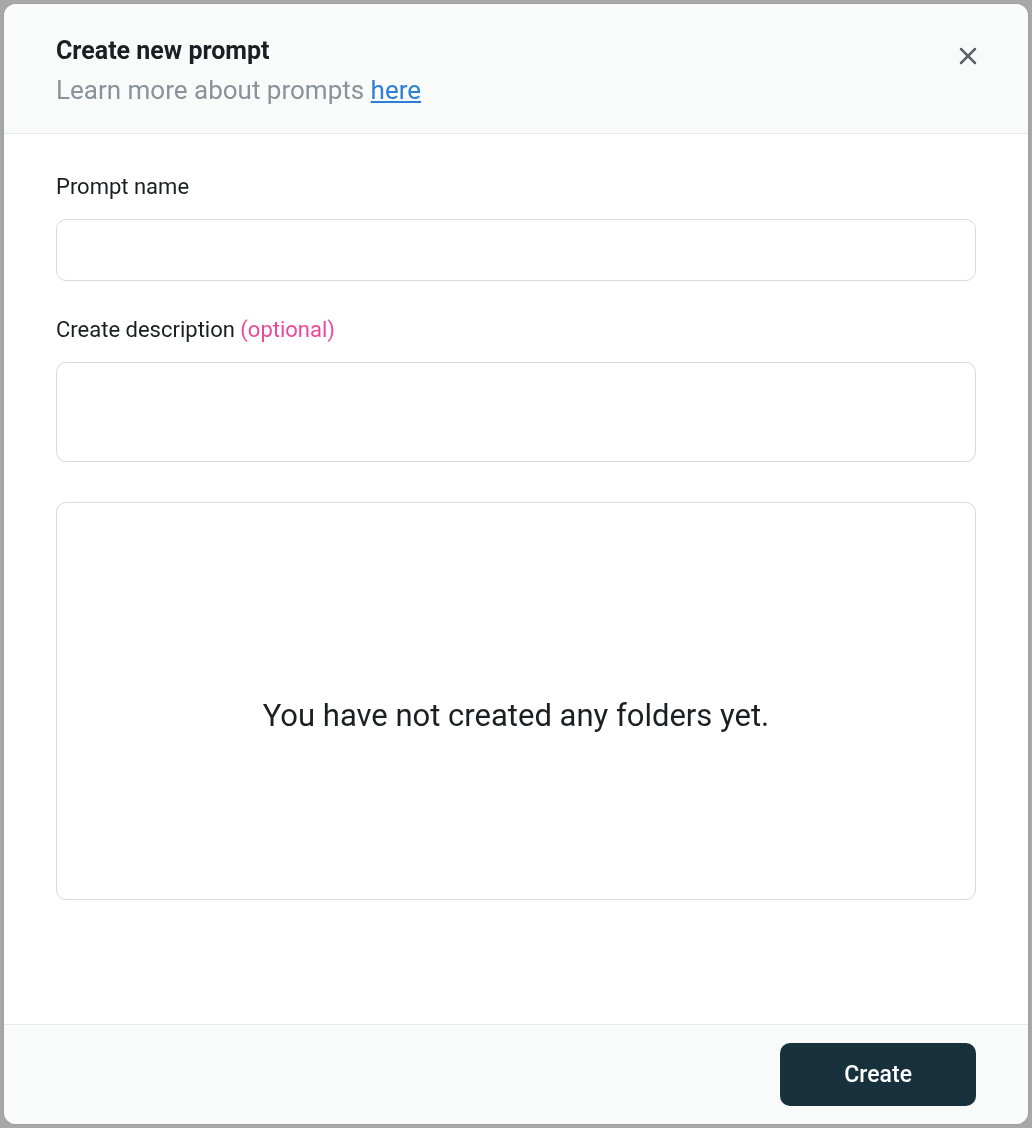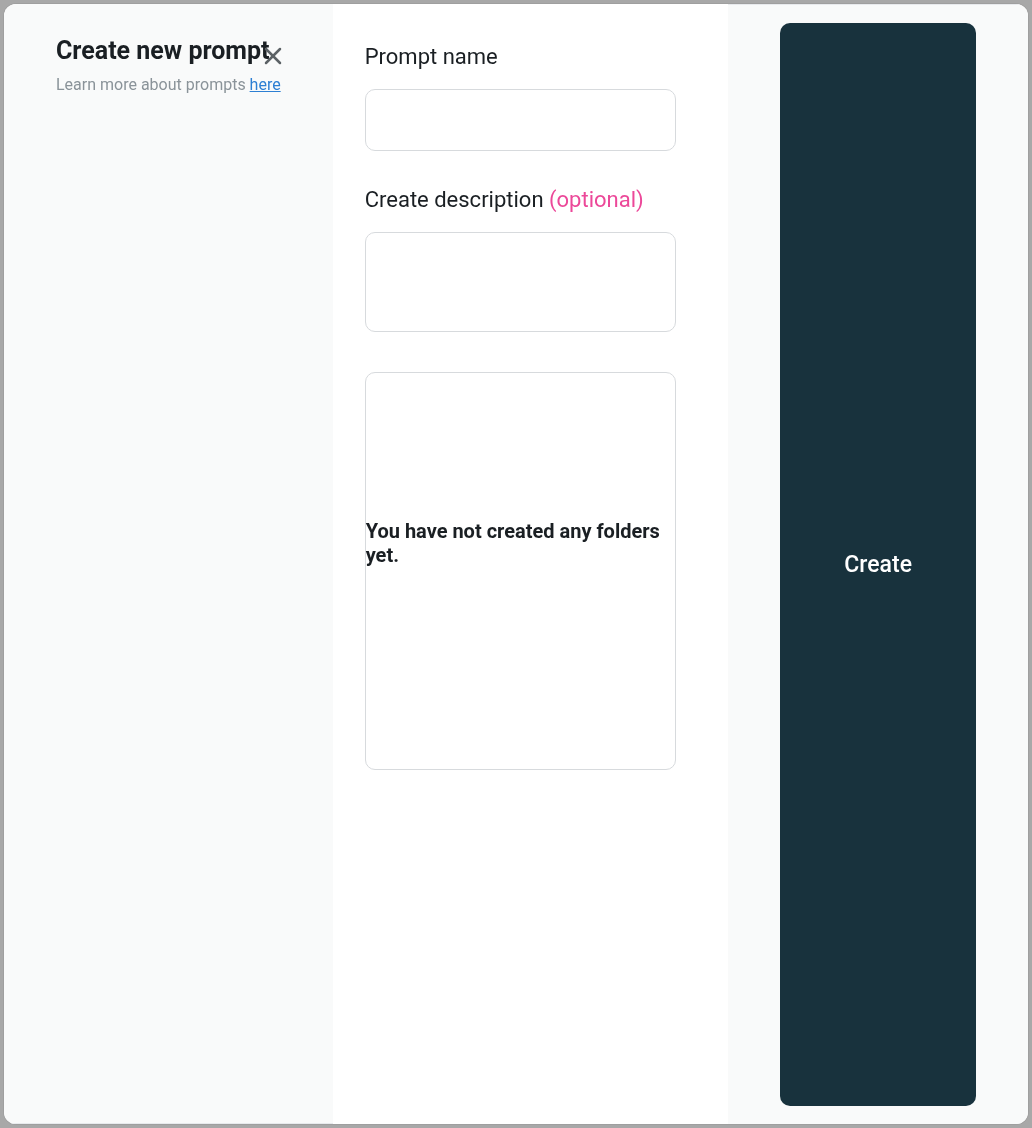--- a/index.html
+++ b/index.html
@@ -16,37 +16,37 @@
       align-items: center;
       justify-content: center;
     }
     .modal {
       width: 1024px;
       height: 1120px;
       background: #ffffff;
       border-radius: 12px;
       overflow: hidden;
       display: flex;
-      flex-direction: row;
+      flex-direction: column;
       box-shadow: 0 0 0 1px rgba(0,0,0,0.05);
     }
     .modal-header {
       background: #f9fafa;
       padding: 32px 52px 28px 52px;
       border-bottom: 1px solid #e8eaed;
       position: relative;
     }
     .modal-title {
       font-size: 25px;
       font-weight: 700;
       color: #1a1f23;
       margin-bottom: 10px;
     }
     .modal-subtitle {
-      font-size: 16px;
+      font-size: 26px;
       color: #8a9399;
       font-weight: 400;
     }
     .modal-subtitle a {
       color: #2d7fd3;
       text-decoration: underline;
     }
     .close-btn {
       position: absolute;
       top: 36px;
@@ -60,21 +60,21 @@
       align-items: center;
       justify-content: center;
       color: #5c6266;
     }
     .close-btn svg {
       width: 24px;
       height: 24px;
     }
     .modal-body {
       flex: 1;
-      padding: 40px 52px 20px 32px;
+      padding: 40px 52px 20px 52px;
       background: #ffffff;
       overflow-y: auto;
     }
     .form-group {
       margin-bottom: 36px;
     }
     .form-label {
       font-size: 22px;
       color: #1a1f23;
       font-weight: 400;
@@ -109,29 +109,31 @@
       width: 100%;
       height: 398px;
       border: 1px solid #d7dadd;
       border-radius: 10px;
       display: flex;
       align-items: flex-start;
       justify-content: center;
       padding-top: 146px;
     }
     .folder-empty-text {
-      font-size: 20px;
+      font-size: 31px;
       color: #1a1f23;
-      font-weight: 700;
+      font-weight: 400;
+      margin-top: 48px;
     }
     .modal-footer {
       background: #f9fafa;
       border-top: 1px solid #e8eaed;
       padding: 18px 52px 18px 52px;
       display: flex;
+      justify-content: flex-end;
     }
     .create-btn {
       background: #18323d;
       color: #ffffff;
       border: none;
       border-radius: 10px;
       padding: 18px 64px;
       font-size: 23px;
       font-weight: 500;
       cursor: pointer;

